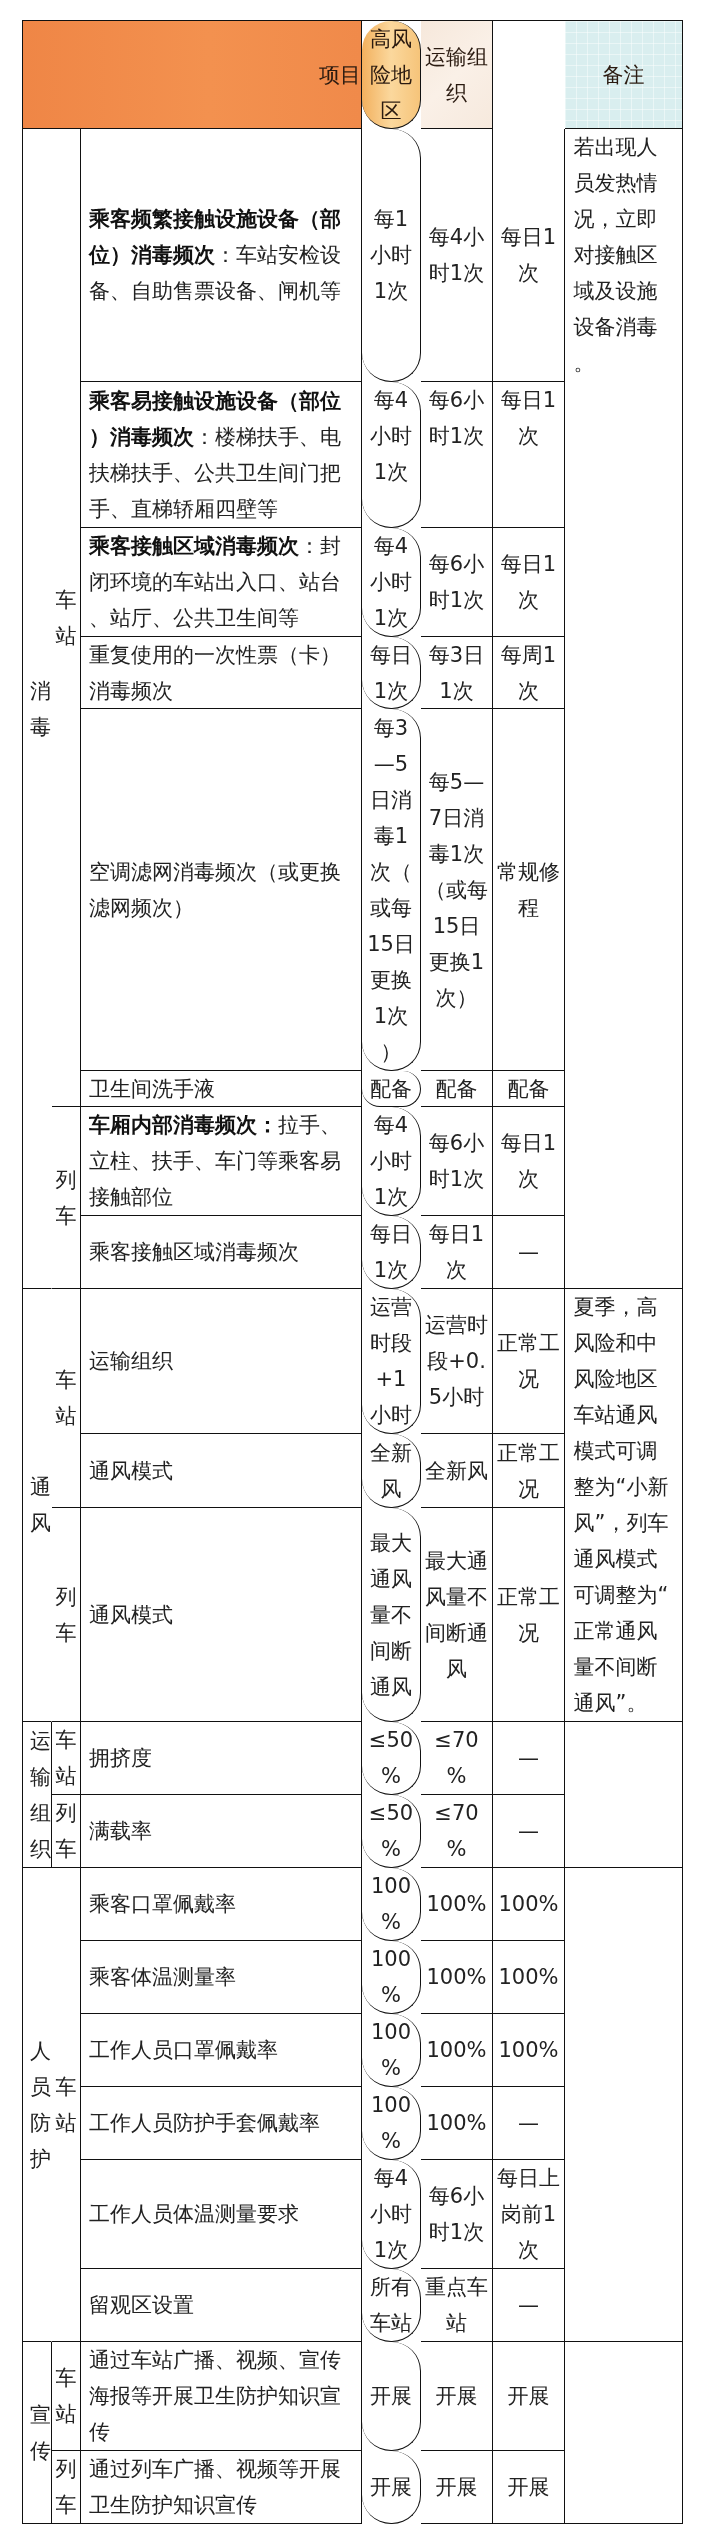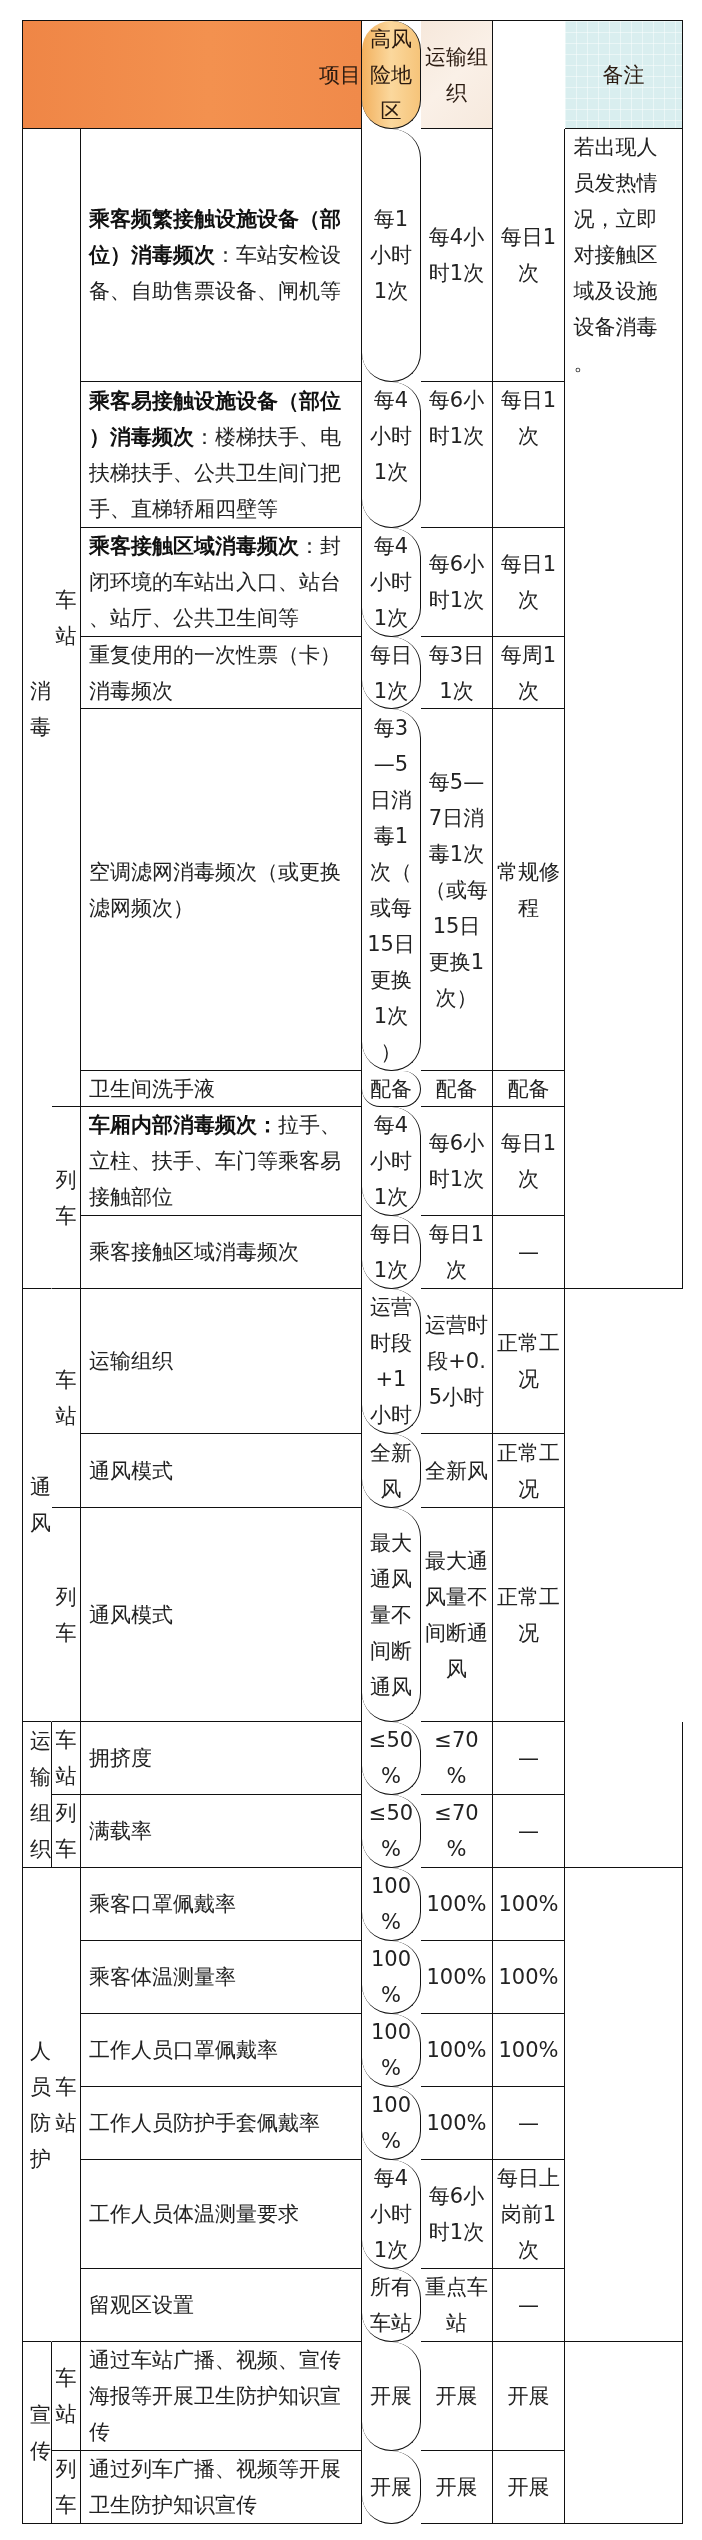--- a/index.html
+++ b/index.html
@@ -121,20 +121,21 @@
   <div class="row" style="--r:9">
     <div class="cell cC">乘客接触区域消毒频次</div>
     <div class="cell cD">每日1次</div>
     <div class="cell cE">每日1次</div>
     <div class="cell cF">—</div>
   </div>
 
   <div class="cell cA nb" style="grid-row:10 / 13">通风</div>
   <div class="cell cB" style="grid-row:10 / 12">车站</div>
   <div class="cell cB" style="grid-row:12 / 13">列车</div>
+  <div class="cell cG" style="grid-row:10 / 13">夏季，高风险和中风险地区车站通风模式可调整为“小新风”，列车通风模式可调整为“正常通风量不间断通风”。</div>
 
   <div class="row" style="--r:10">
     <div class="cell cC">运输组织</div>
     <div class="cell cD">运营时段+1小时</div>
     <div class="cell cE">运营时段+0.5小时</div>
     <div class="cell cF">正常工况</div>
   </div>
 
   <div class="row" style="--r:11">
     <div class="cell cC">通风模式</div>

